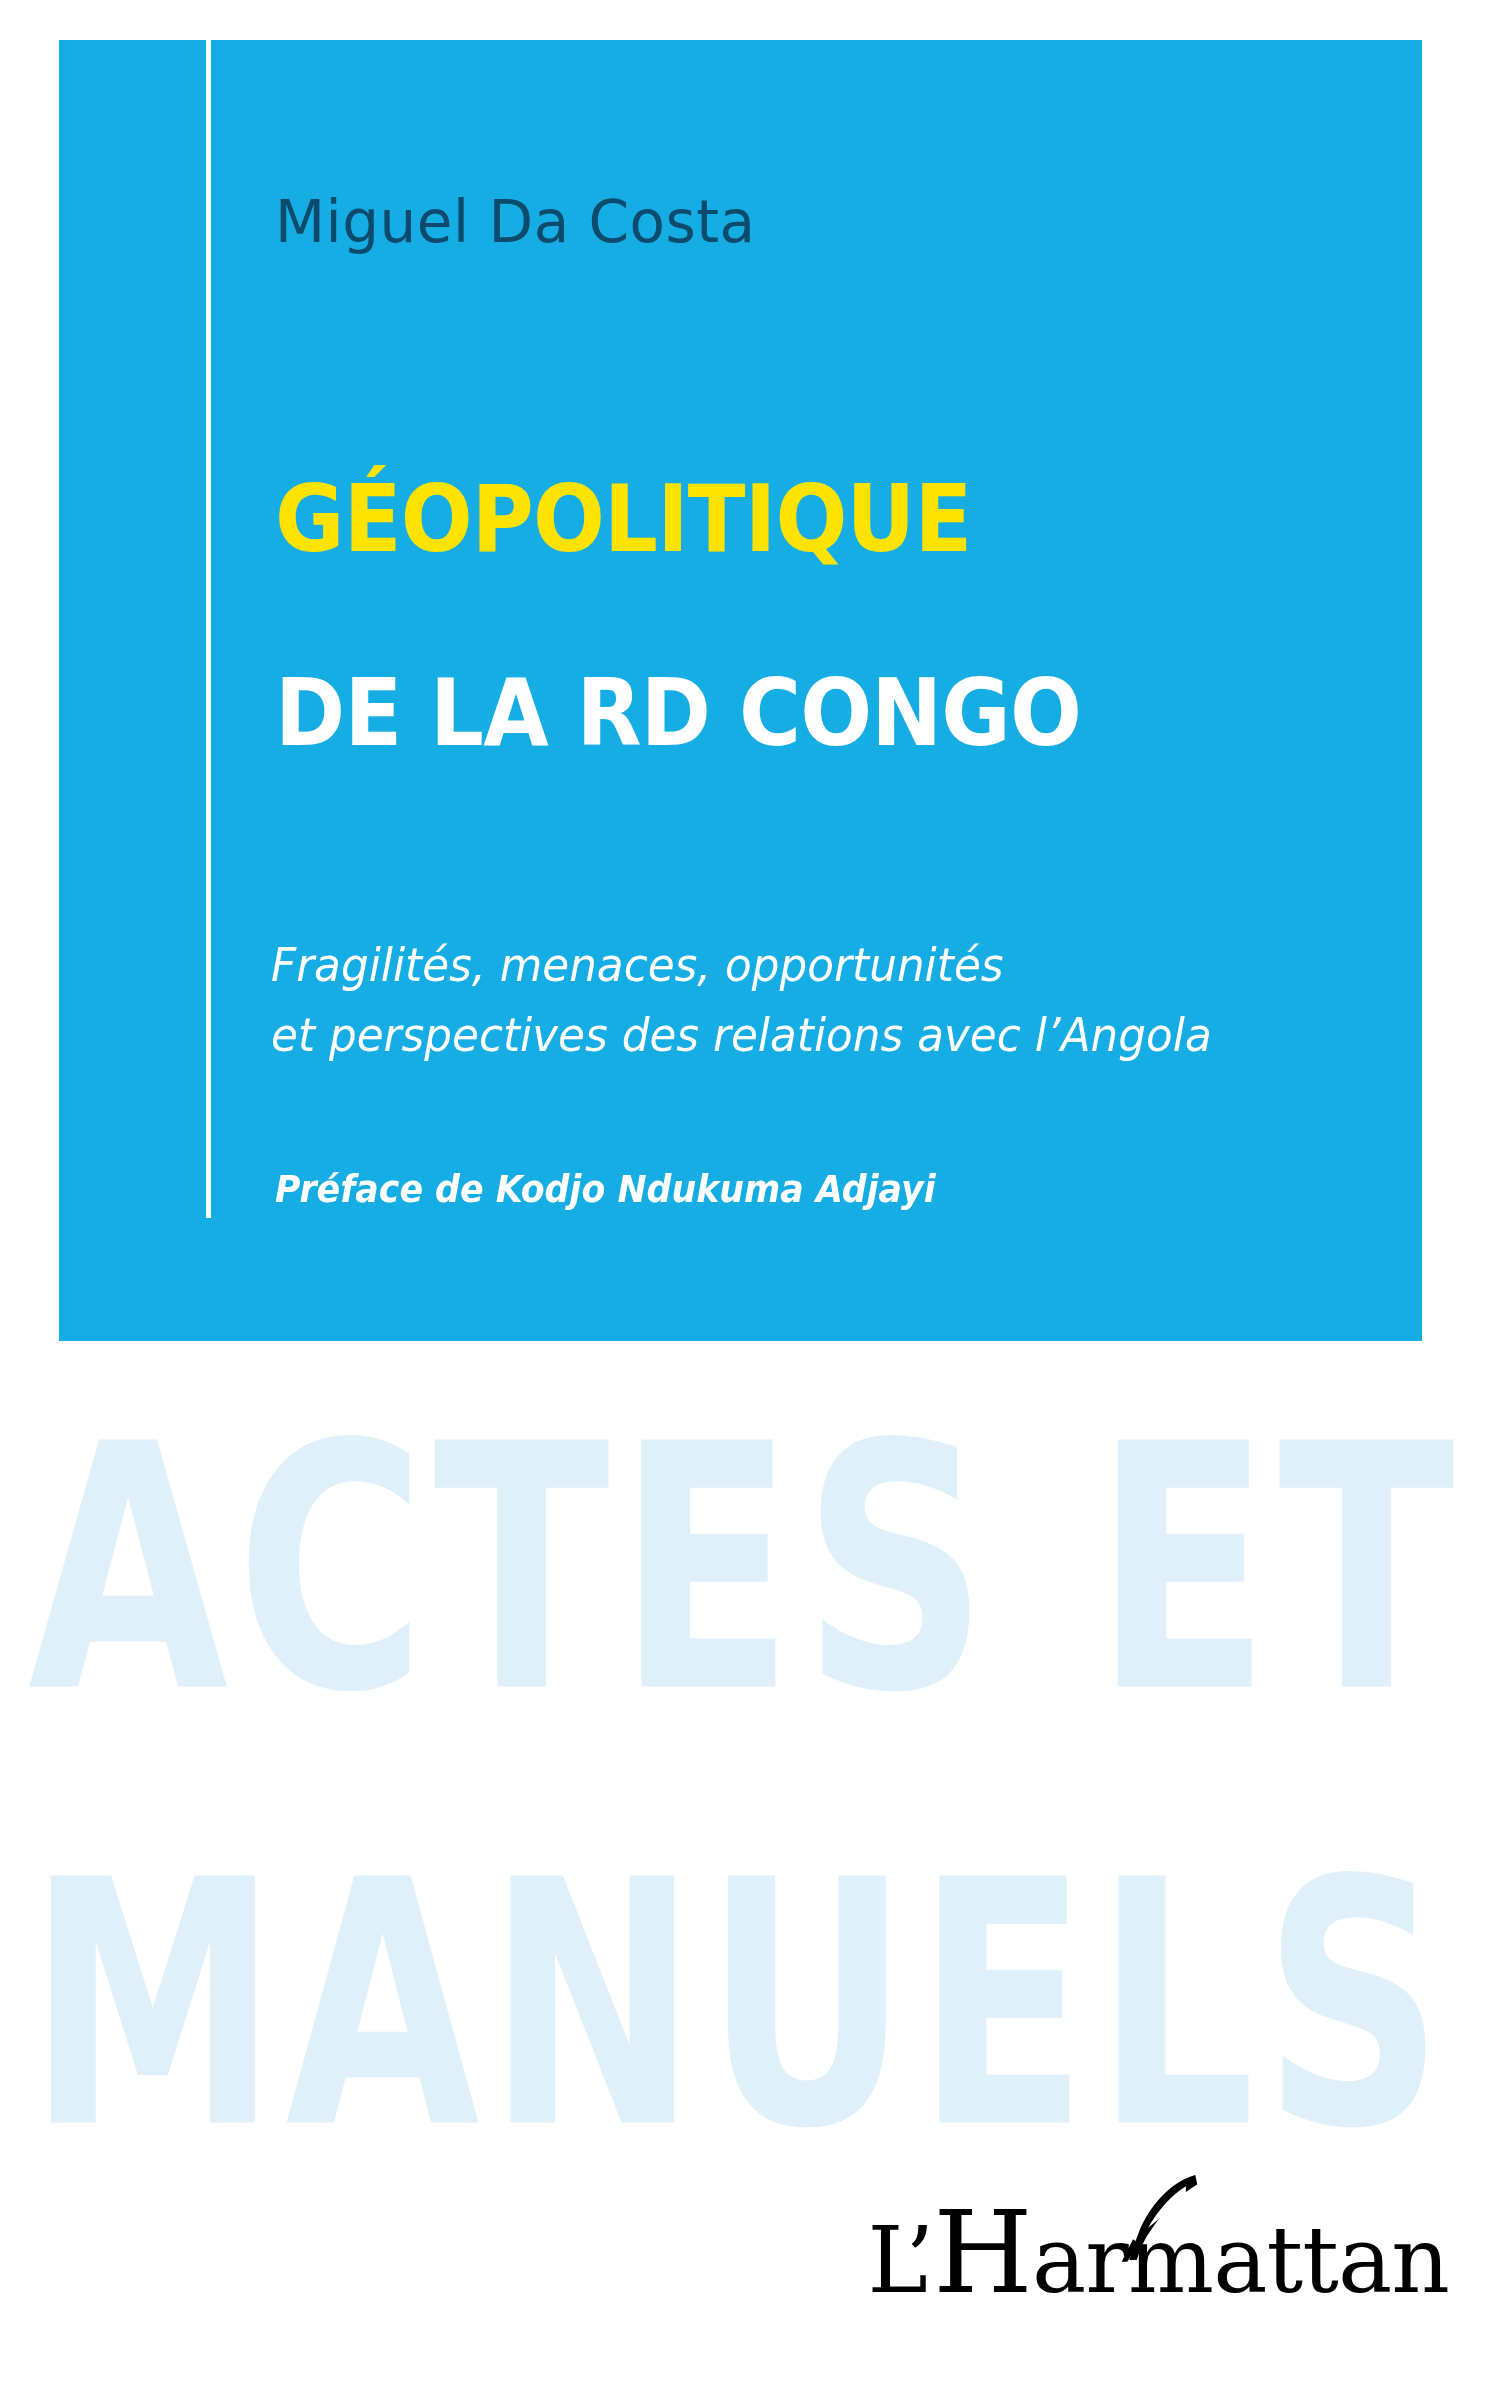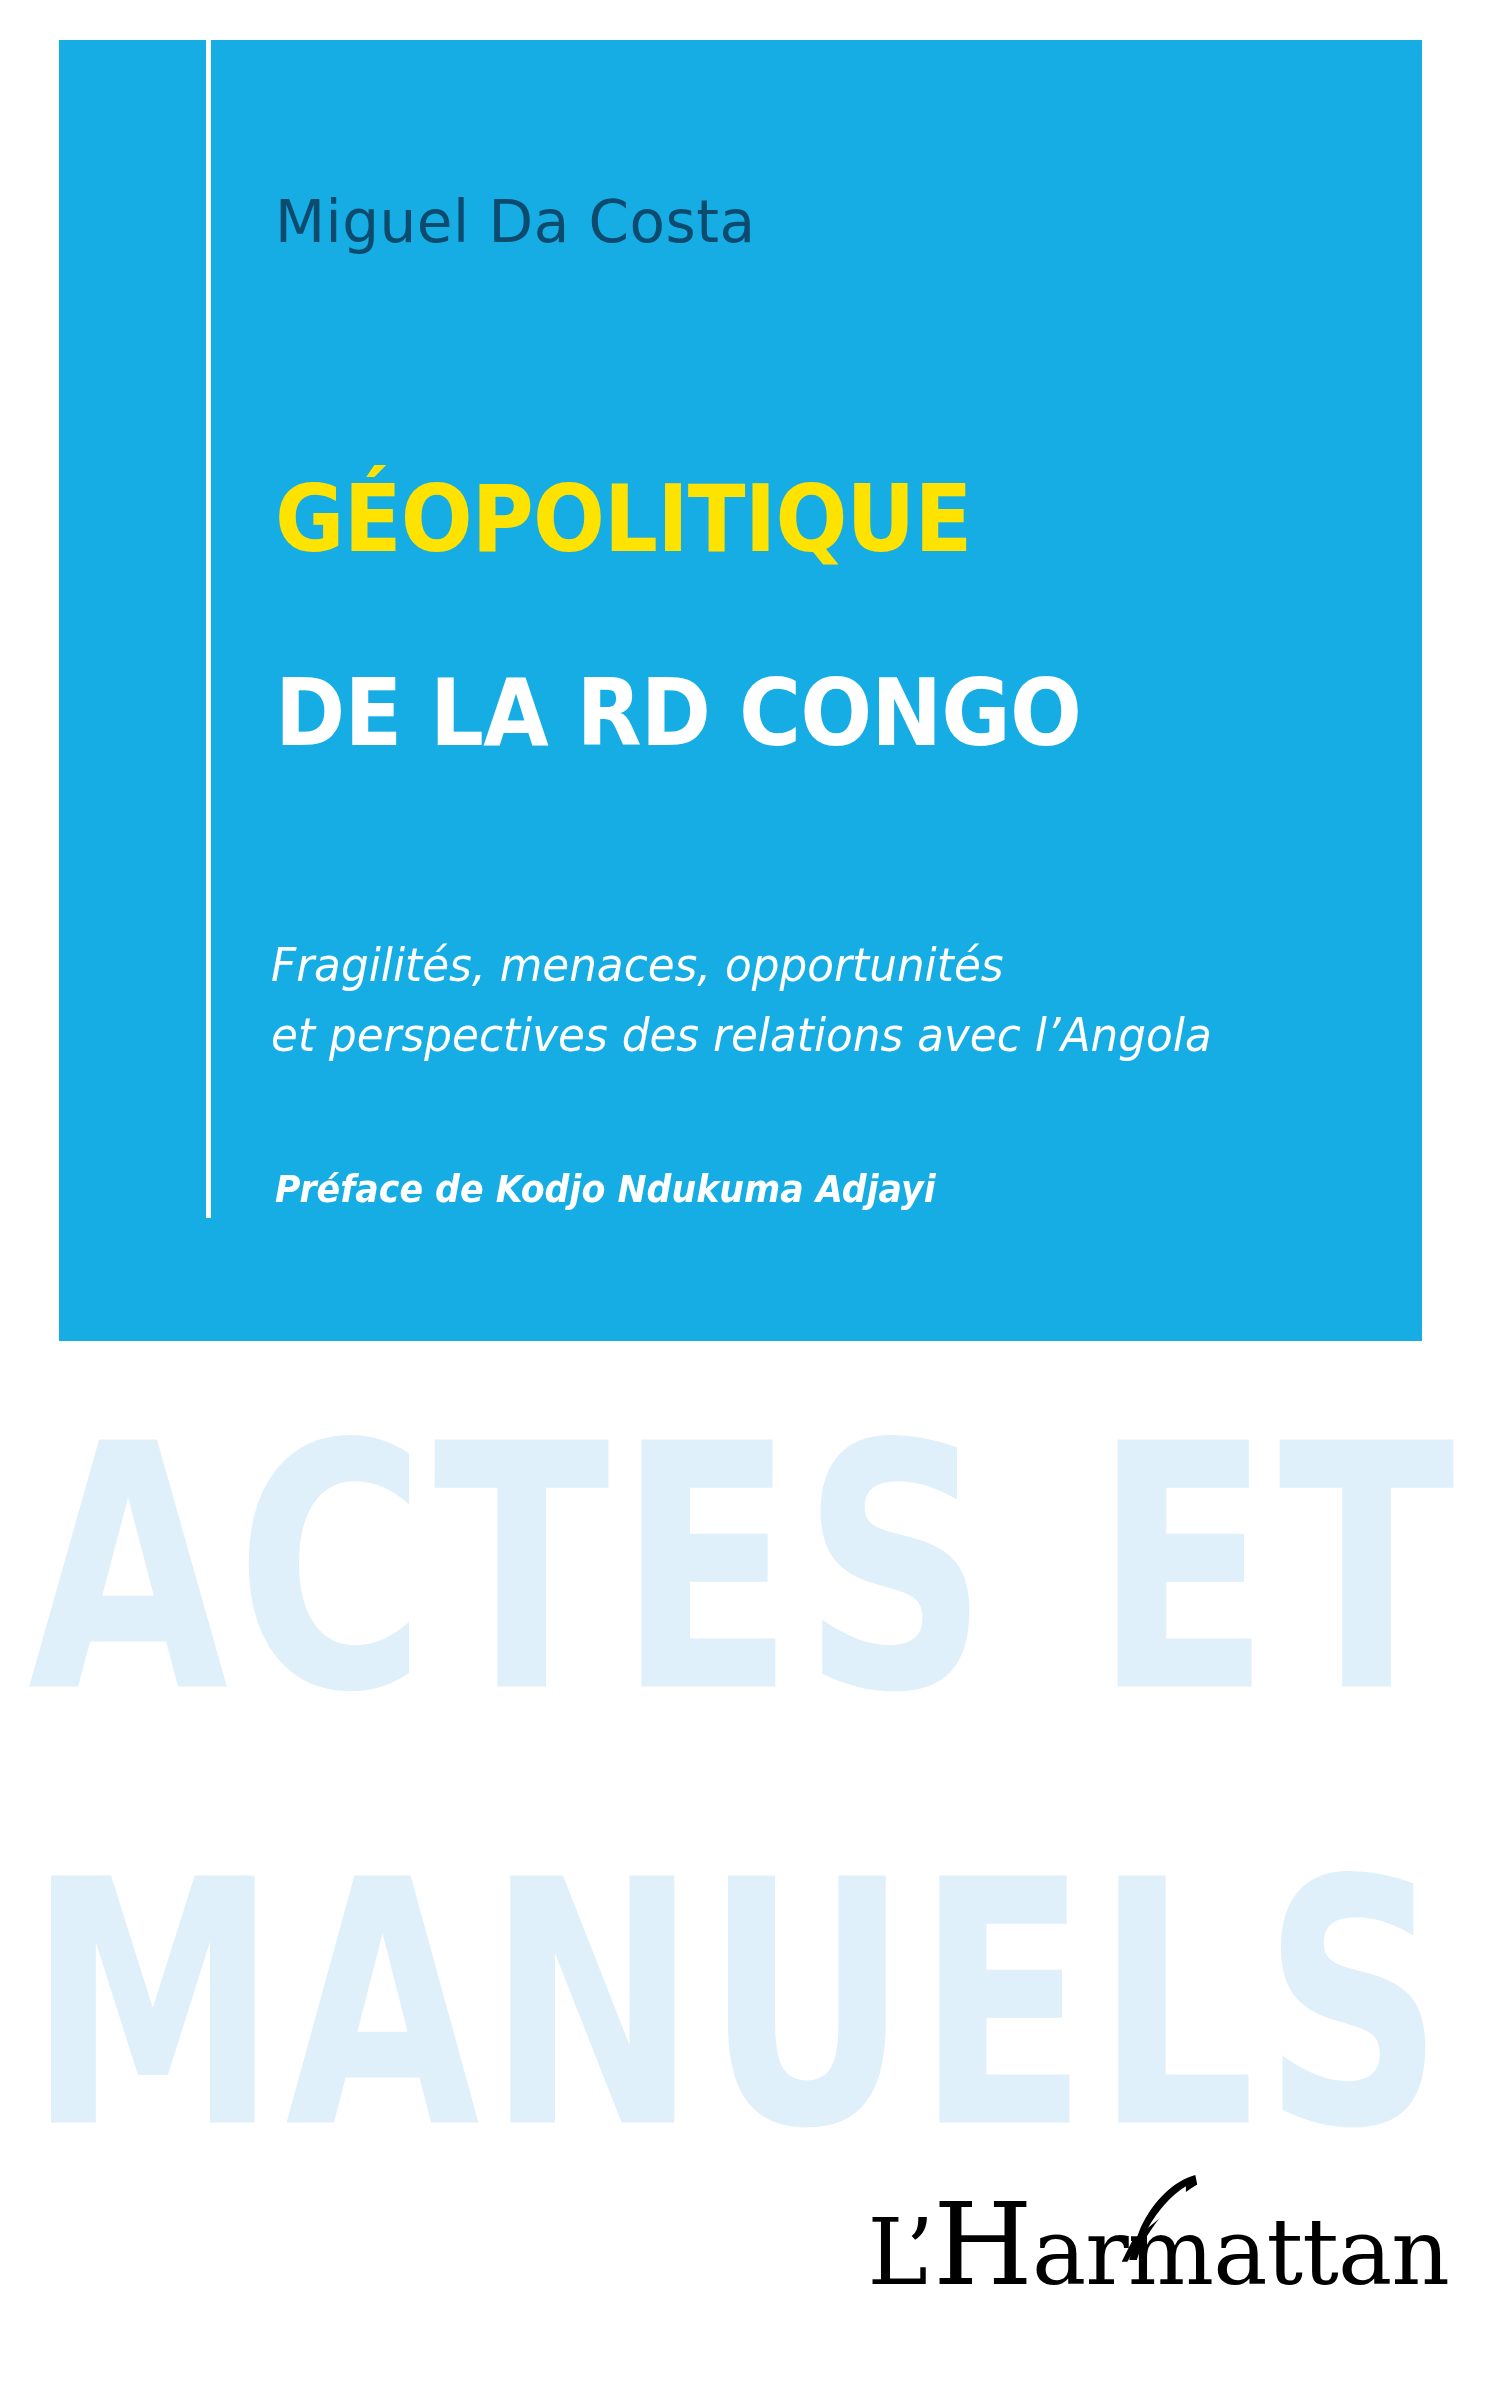--- a/index.html
+++ b/index.html
@@ -194,21 +194,21 @@
   .publisher {
     position: absolute;
     right: 59px;
     top: 2177px;
     width: 492px;
     height: 142px;
   }
   .pub-text {
     position: absolute;
     right: 0px;
-    bottom: 8px;
+    bottom: 0px;
     font-size: 91px;
     color: #000000;
     font-family: "DejaVu Serif", serif;
     font-weight: 400;
     white-space: nowrap;
     letter-spacing: -0.9px;
   }
   .pub-text .hbig {
     font-size: 114px;
   }

